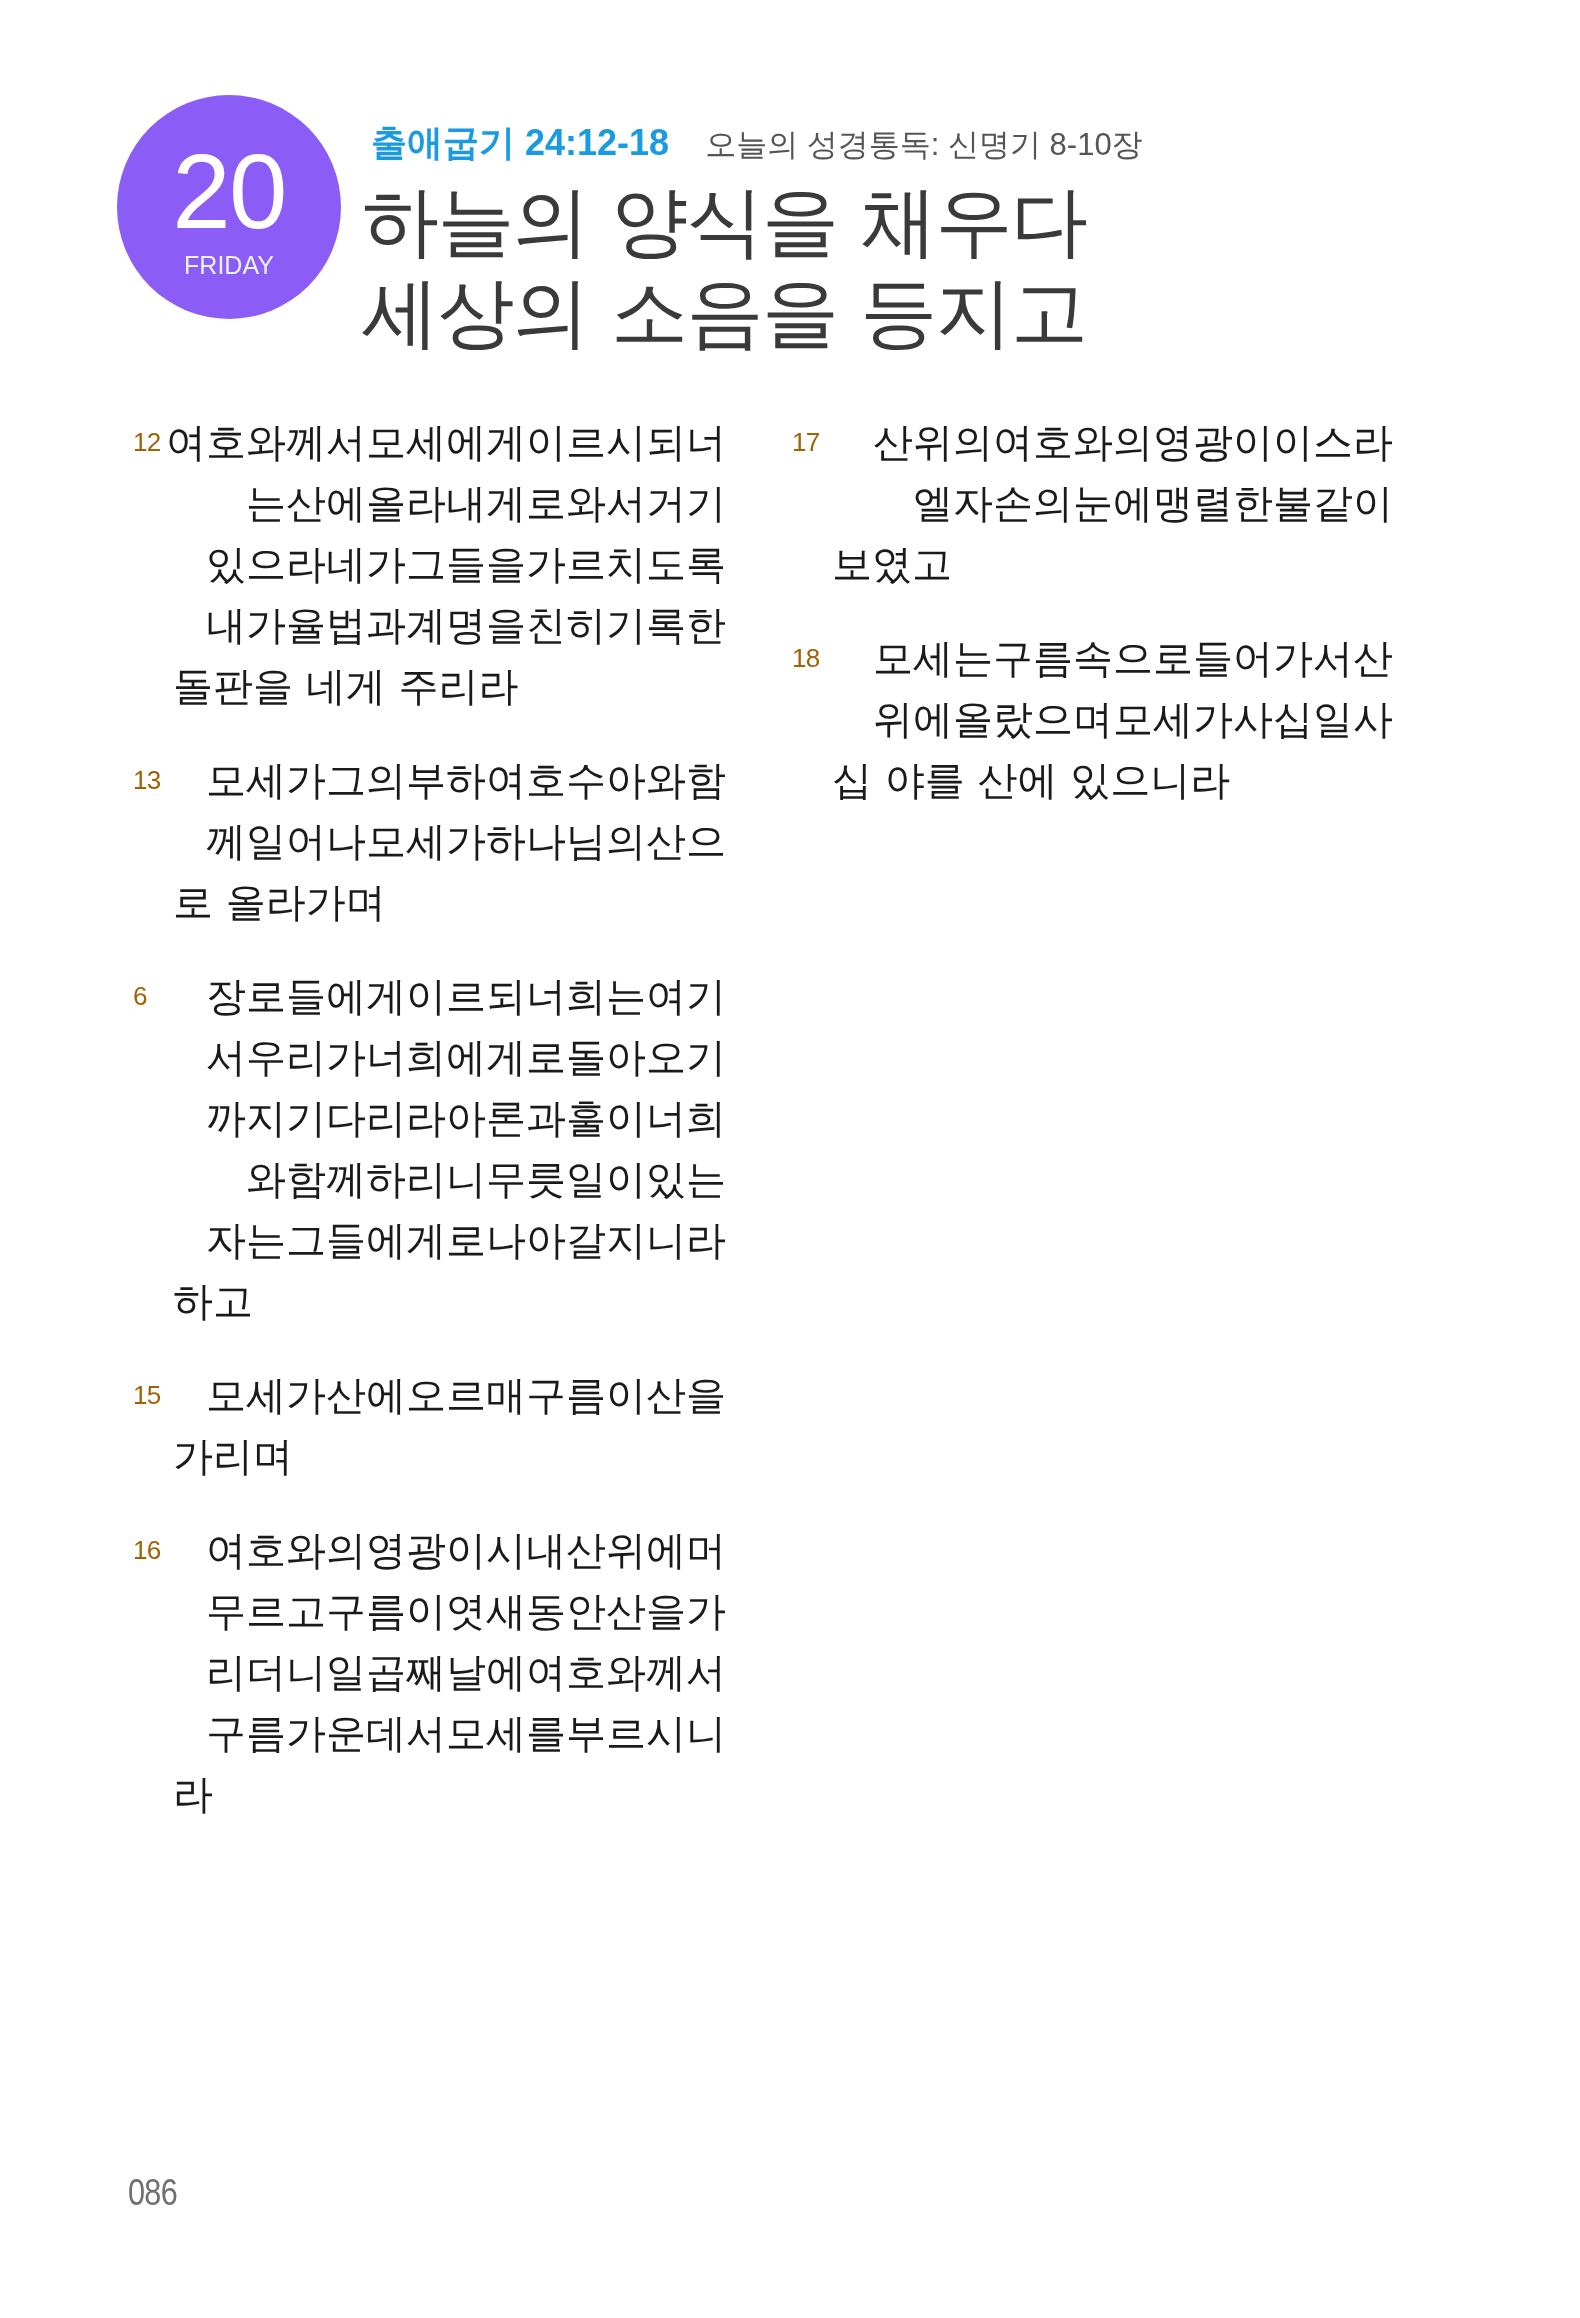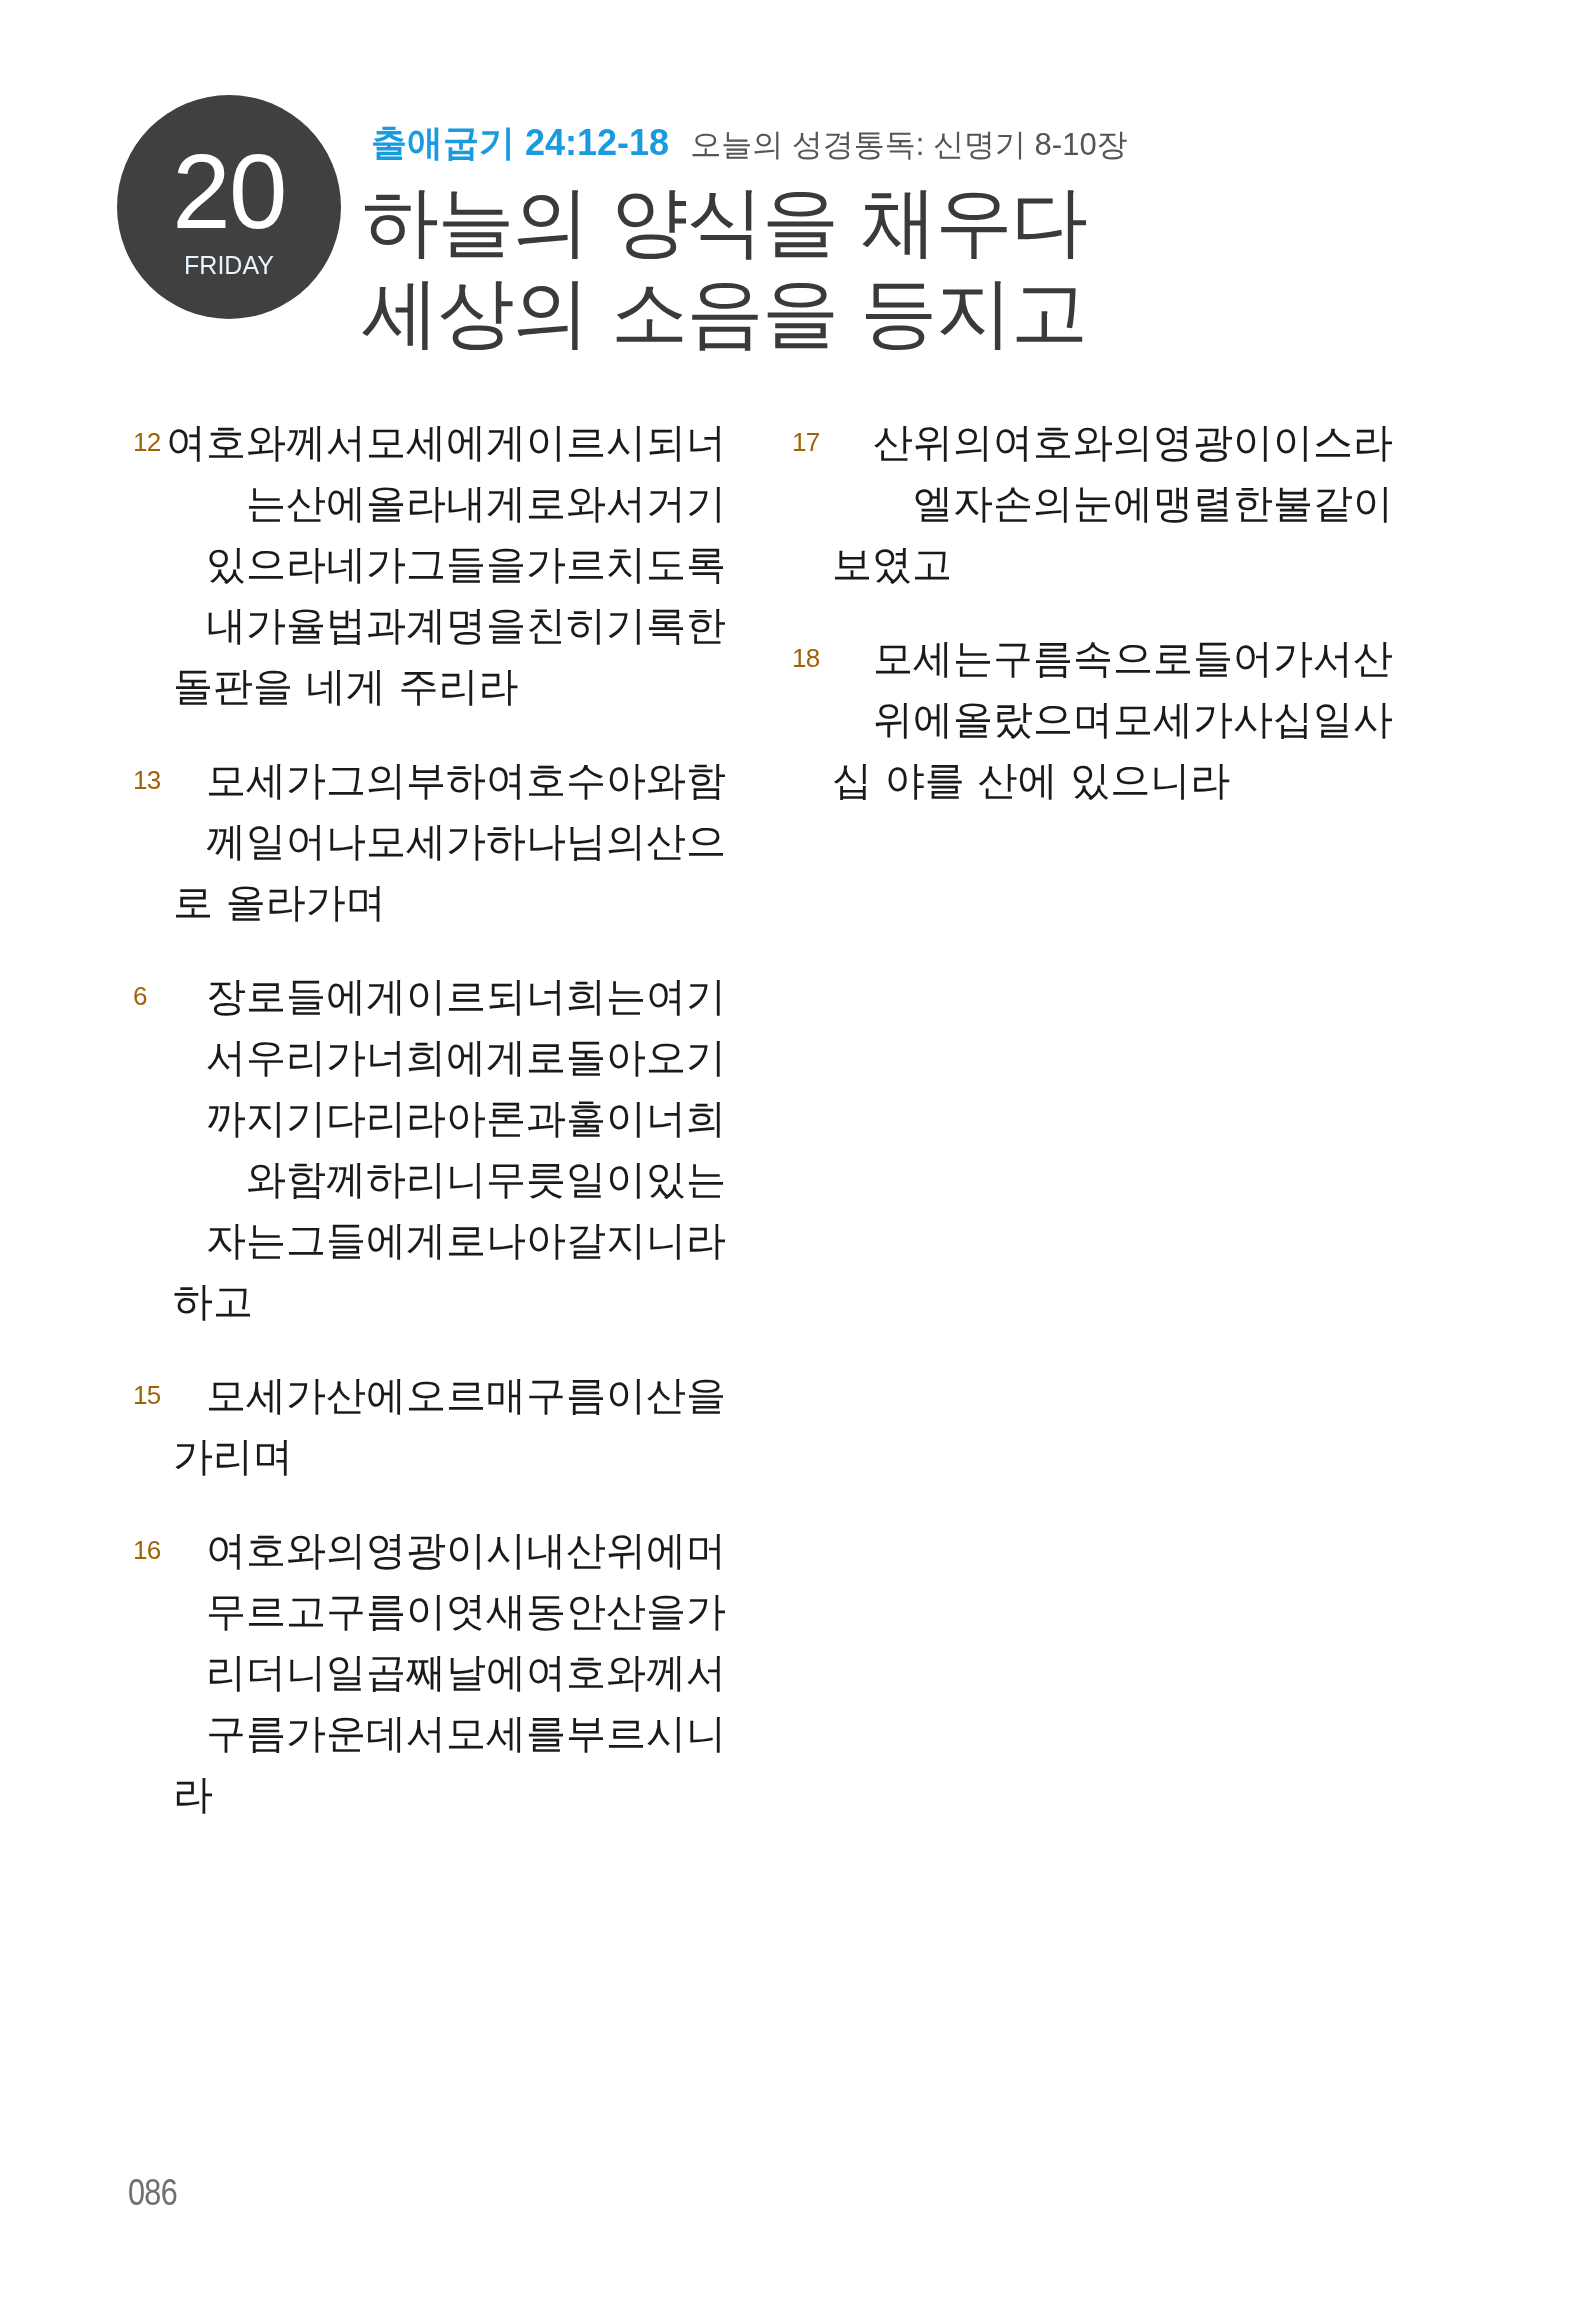--- a/index.html
+++ b/index.html
@@ -15,21 +15,21 @@
       font-family: "DejaVu Sans", "Liberation Sans", sans-serif;
       color: #1a1a1a;
     }
     .date-badge {
       position: absolute;
       left: 117px;
       top: 95px;
       width: 224px;
       height: 224px;
       border-radius: 50%;
-      background: #404040;
+      background: #8b5cf6;
       color: #ffffff;
       text-align: center;
     }
     .date-num {
       position: absolute;
       left: 0; right: 0;
       top: 44px;
       font-family: "Liberation Sans", sans-serif;
       font-size: 105px;
       line-height: 105px;
@@ -57,21 +57,21 @@
       white-space: nowrap;
     }
     .ref-main {
       color: #1a9be0;
       font-weight: bold;
       text-align: right;
     }
     .ref-sub {
       color: #555555;
       font-size: 31px;
-      margin-left: 11px;
+      margin-left: 26px;
     }
     .title {
       position: absolute;
       left: 362px;
       top: 176px;
       font-family: "DejaVu Serif", "Liberation Serif", serif;
       font-size: 77px;
       line-height: 91px;
       color: #3a3a3a;
       letter-spacing: -1.6px;

